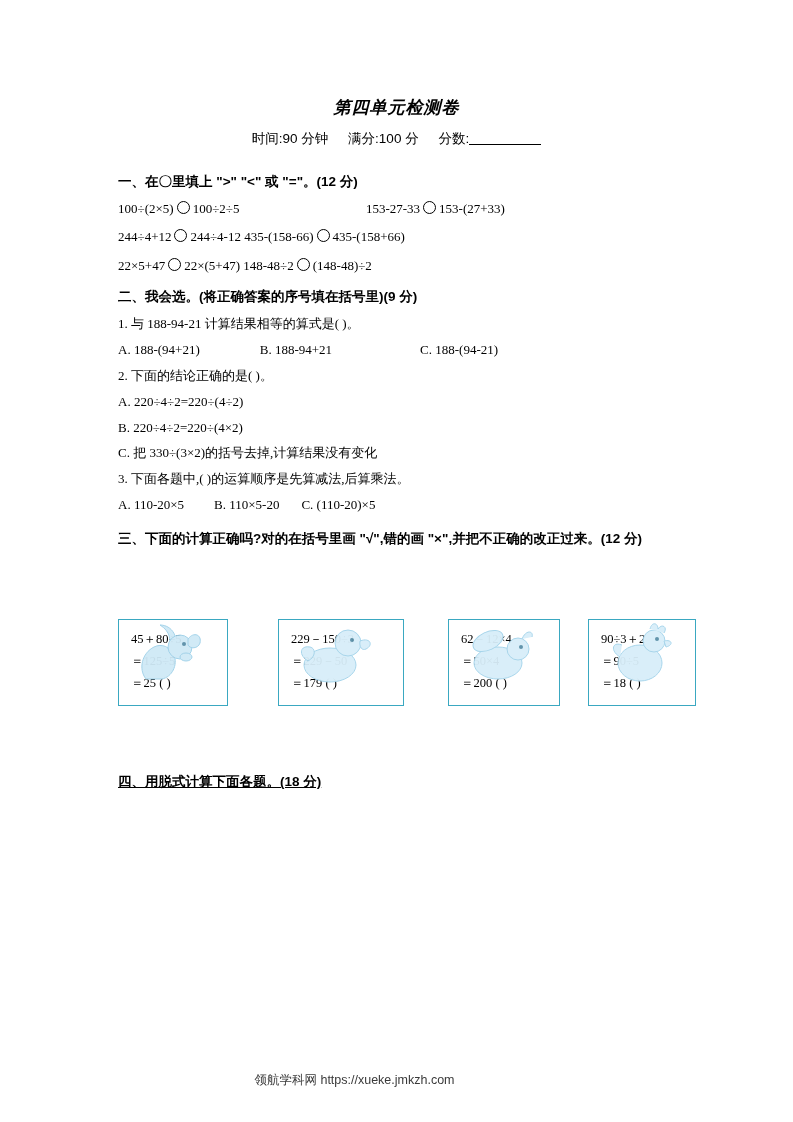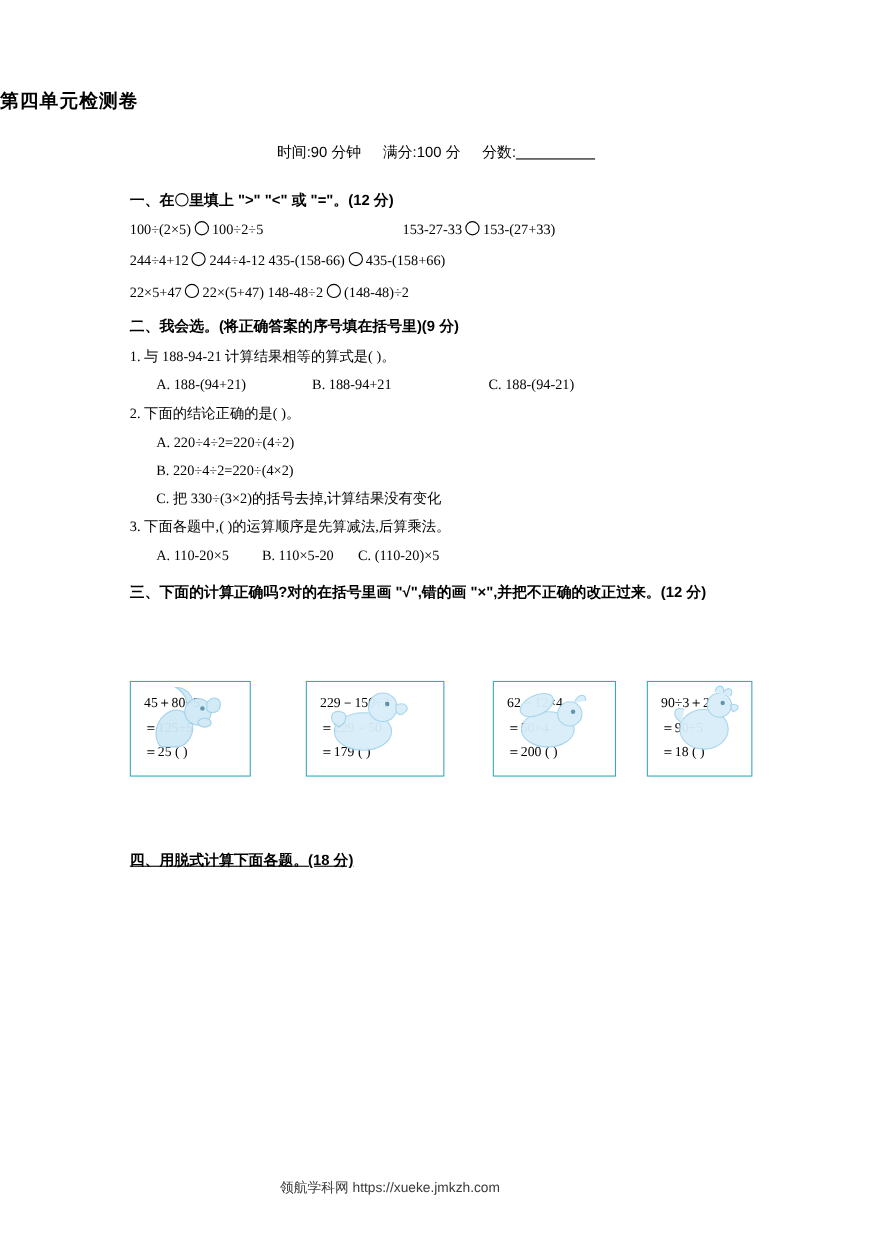--- a/index.html
+++ b/index.html
@@ -16,27 +16,29 @@
     overflow: hidden;
   }
   .page {
     position: absolute;
     left: 0; top: 0;
     width: 793px;
     height: 1122px;
   }
   .title {
     position: absolute;
-    top: 80px;
+    top: 96px;
     left: 0;
     width: 793px;
+    text-align: center;
     font-family: "Liberation Sans", sans-serif;
     font-weight: bold;
     font-size: 17px;
     letter-spacing: 1px;
+    font-style: italic;
   }
   .meta {
     position: absolute;
     top: 130px;
     left: 0;
     width: 793px;
     text-align: center;
     font-family: "Liberation Sans", sans-serif;
     font-size: 13.5px;
   }
@@ -71,21 +73,20 @@
   }
   .q-line {
     font-size: 13px;
     line-height: 1.6;
     margin-bottom: 5px;
   }
   .opt-line {
     font-size: 13px;
     line-height: 1.6;
     margin-bottom: 5px;
-    margin-left: 24px;
   }
   .circ {
     display: inline-block;
     width: 11px;
     height: 11px;
     border: 1px solid #000;
     border-radius: 50%;
     vertical-align: -1px;
     margin: 0 3px;
   }
@@ -244,21 +245,21 @@
         <svg class="bird" style="left:8px;" viewBox="0 0 96 70">
           <g fill="#d8eef9" stroke="#a3d3ea" stroke-width="1">
             <ellipse cx="44" cy="46" rx="22" ry="18"></ellipse>
             <circle cx="58" cy="24" r="11"></circle>
             <path d="M54 12 C56 4 62 6 62 12 C66 6 72 10 68 16"></path>
             <path d="M68 24 C76 22 78 28 70 30 Z"></path>
             <path d="M24 40 C14 34 16 24 26 28"></path>
           </g>
           <circle cx="61" cy="22" r="2" fill="#5a8fa8"></circle>
         </svg>
-        <div class="box" style="width:96px;">
+        <div class="box" style="width:108px;">
           <div>90÷3＋2</div>
           <div>＝90÷5</div>
           <div>＝18 (      )</div>
         </div>
       </div>
 
     </div>
 
     <div class="sec-head" style="margin-top:47px;text-decoration:underline;">四、用脱式计算下面各题。(18 分)</div>
 

